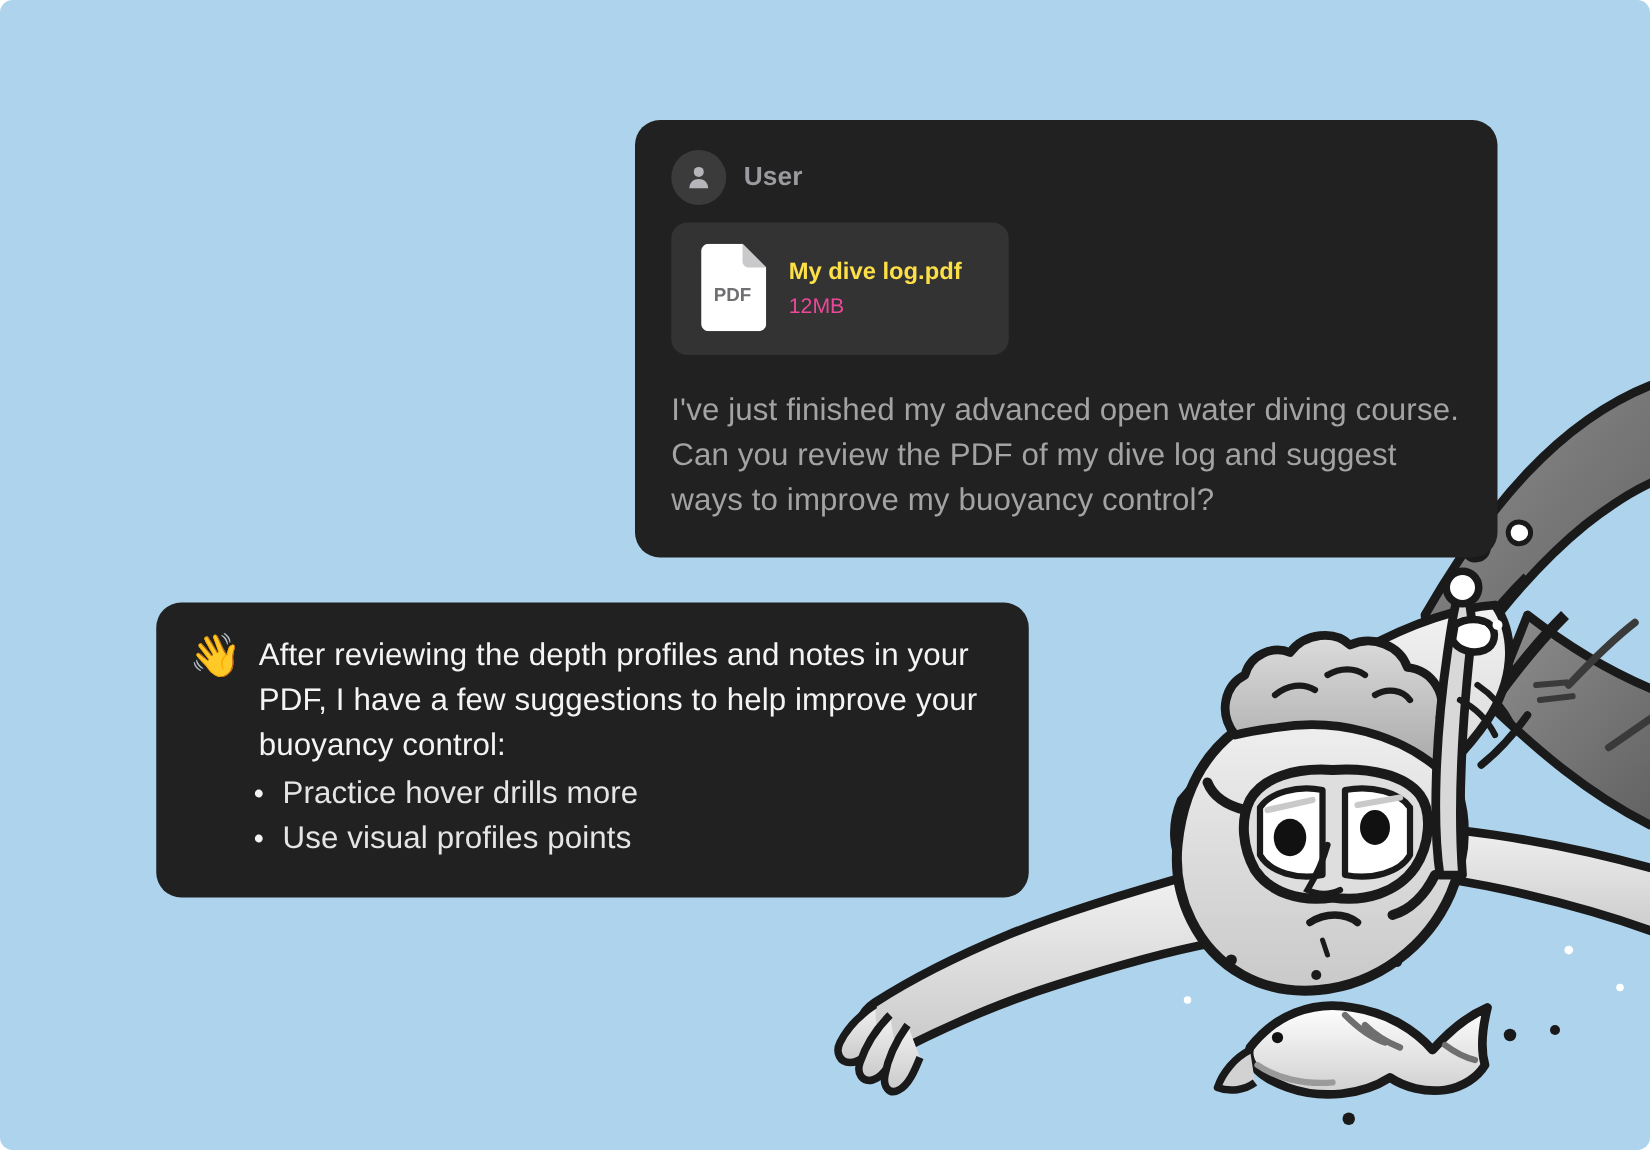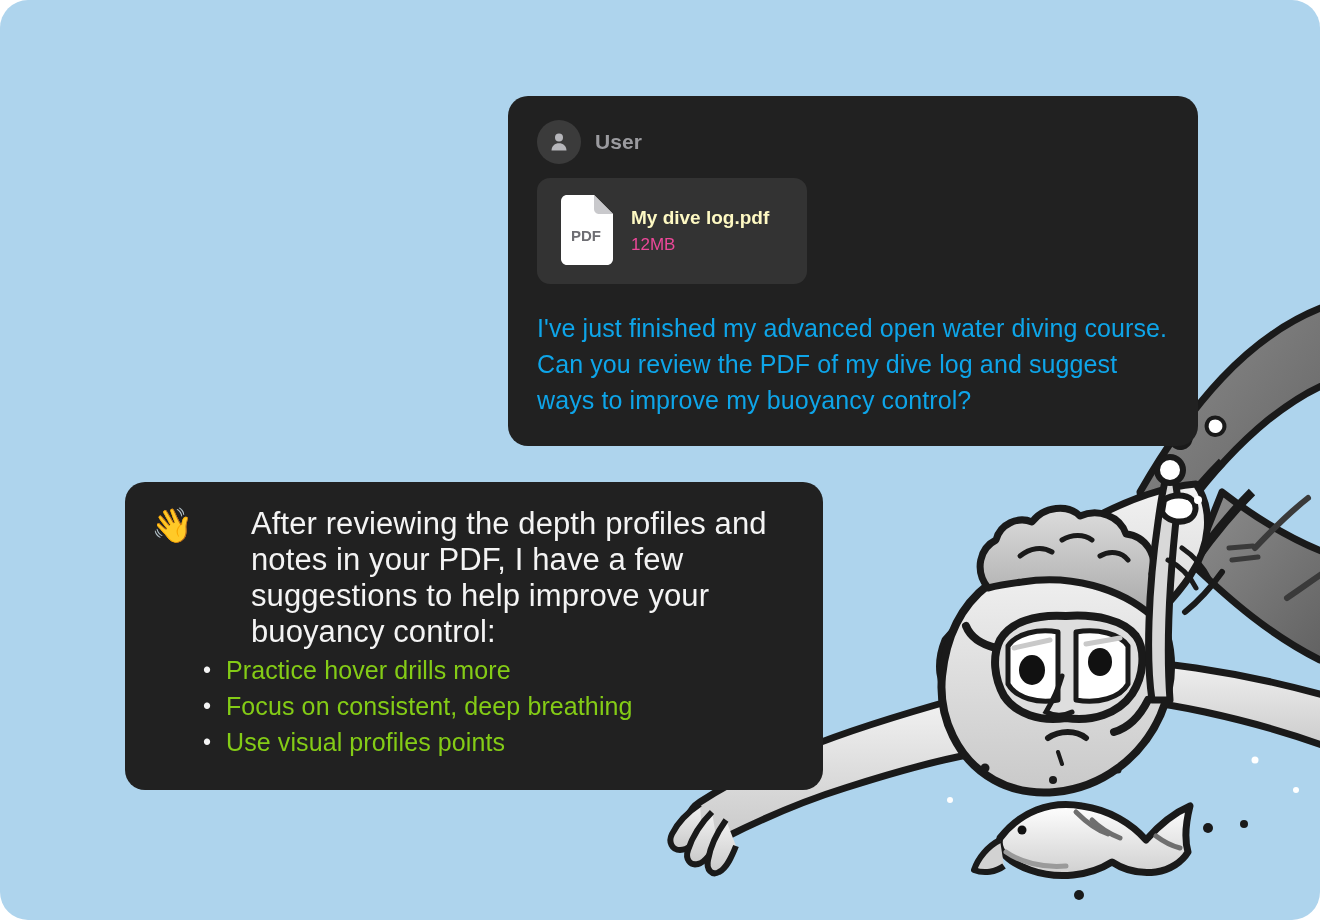--- a/index.html
+++ b/index.html
@@ -13,21 +13,21 @@
   body {
     font-family: "Liberation Sans", sans-serif;
     background: #ffffff;
   }
 
   #stage {
     position: relative;
     width: 1320px;
     height: 920px;
     background: #aed4ed;
-    border-radius: 28px;
+    border-radius: 10px;
     overflow: hidden;
   }
 
   
   #illustration {
     position: absolute;
     inset: 0;
     width: 1320px;
     height: 920px;
     pointer-events: none;
@@ -89,34 +89,34 @@
     flex: 0 0 auto;
   }
 
   .pdf-icon svg { display: block; }
 
   .attachment-meta { min-width: 0; }
 
   .attachment-name {
     font-size: 19px;
     font-weight: bold;
-    color: #fef9c3;
+    color: #fde047;
     white-space: nowrap;
     margin-bottom: 6px;
   }
 
   .attachment-size {
     font-size: 17px;
     color: #ec4899;
   }
 
   .user-text {
     font-size: 25px;
     line-height: 36px;
-    color: #0ea5e9;
+    color: #a3a3a3;
     letter-spacing: 0.1px;
   }
 
   
   .assistant-bubble {
     position: absolute;
     left: 125px;
     top: 482px;
     width: 698px;
     background: #212121;
@@ -132,38 +132,37 @@
 
   .wave-emoji {
     font-size: 34px;
     line-height: 38px;
     flex: 0 0 auto;
     width: 44px;
     text-align: center;
   }
 
   .assistant-intro {
-    font-size: 31px;
+    font-size: 25px;
     line-height: 36px;
     color: #f4f4f4;
     letter-spacing: 0.1px;
-    margin-left: 44px;
   }
 
   .assistant-list {
     list-style: none;
     margin-top: 2px;
     padding-left: 48px;
   }
 
   .assistant-list li {
     position: relative;
     font-size: 25px;
     line-height: 36px;
-    color: #84cc16;
+    color: #e5e5e5;
     padding-left: 27px;
     letter-spacing: 0.1px;
   }
 
   .assistant-list li::before {
     content: "\2022";
     position: absolute;
     left: 4px;
     top: 0;
     font-size: 23px;
@@ -328,18 +327,17 @@
     <div class="user-text">I've just finished my advanced open water diving course. Can you review the PDF of my dive log and suggest ways to improve my buoyancy control?</div>
   </div>
 
   <div class="assistant-bubble">
     <div class="assistant-intro-row">
       <span class="wave-emoji">👋</span>
       <span class="assistant-intro">After reviewing the depth profiles and notes in your PDF, I have a few suggestions to help improve your buoyancy control:</span>
     </div>
     <ul class="assistant-list">
       <li>Practice hover drills more</li>
-      <li>Focus on consistent, deep breathing</li>
       <li>Use visual profiles points</li>
     </ul>
   </div>
 
 </div>
 
 </body></html>

